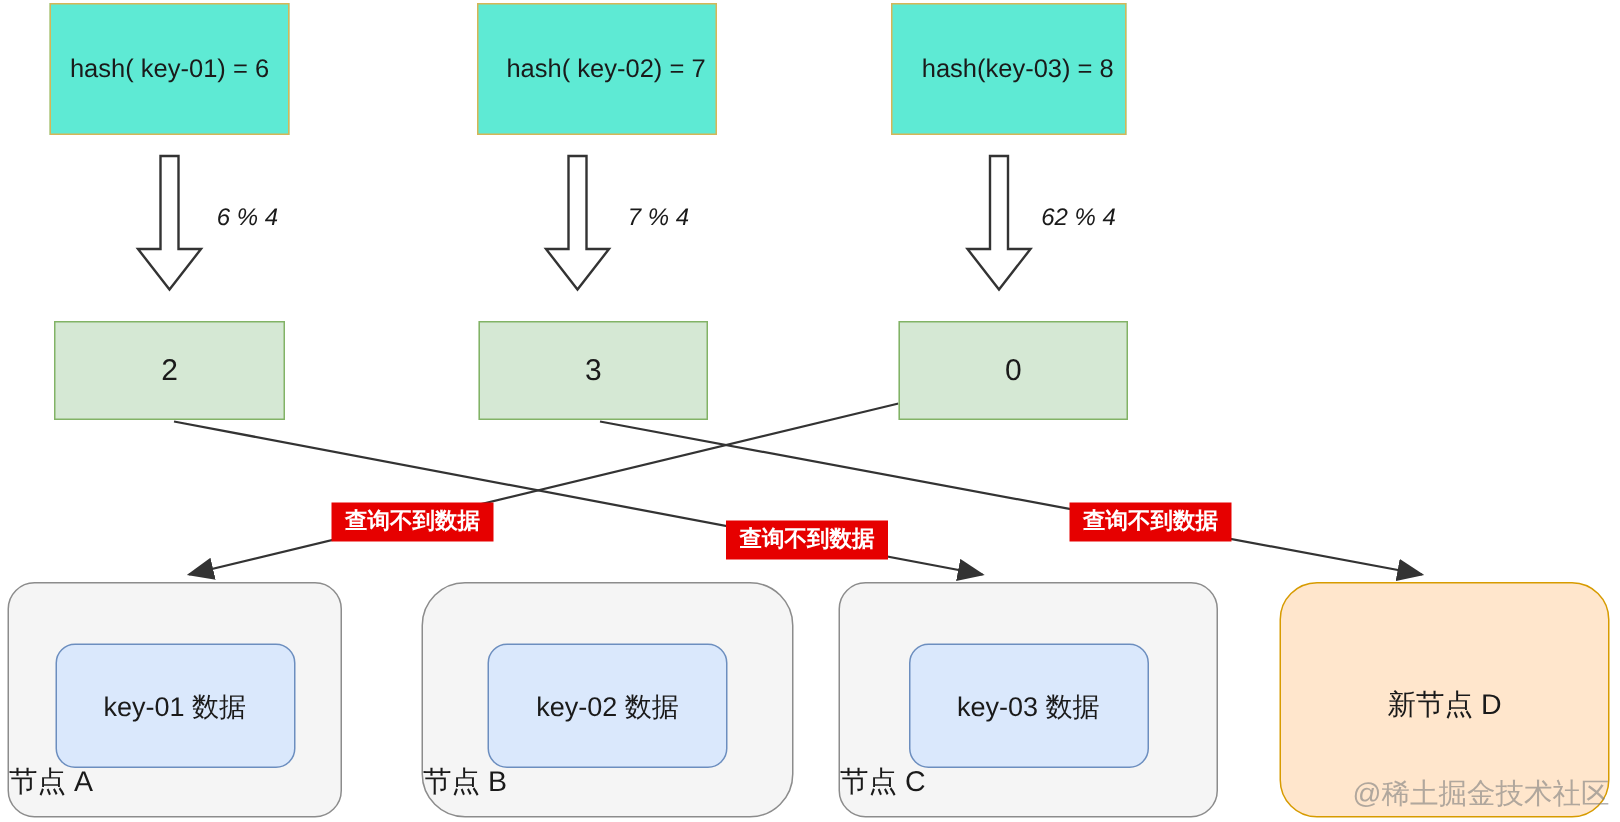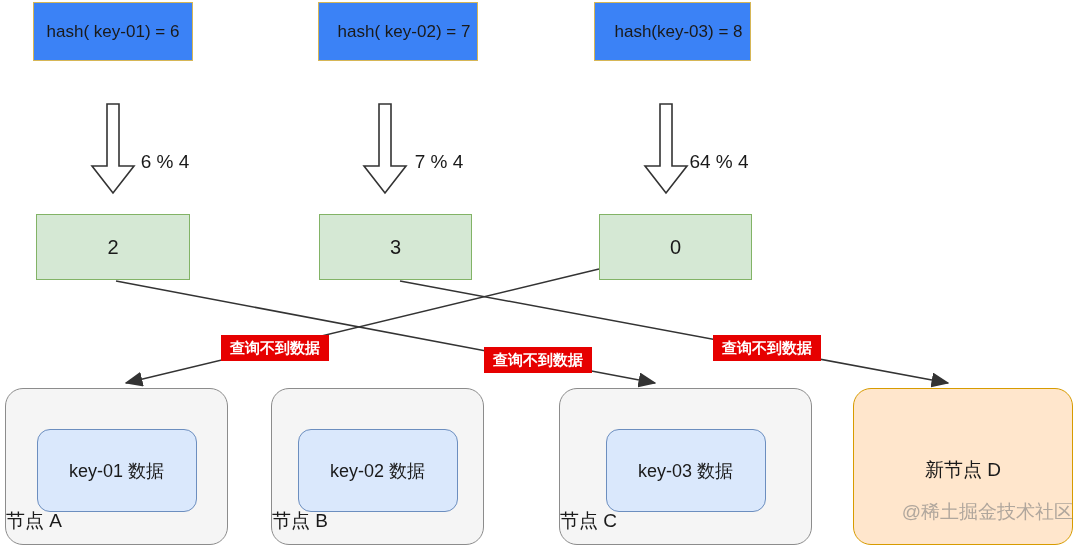--- a/index.html
+++ b/index.html
@@ -10,35 +10,36 @@
     height: 548px;
     background: #ffffff;
     overflow: hidden;
     font-family: "Liberation Sans", sans-serif;
     color: #1a1a1a;
   }
 
   
   .hash-box {
     position: absolute;
-    top: 2px; height: 59px;
-    background: #3b82f6;
+    top: 2px; height: 88px;
+    background: #5eead4;
     border: 1.6px solid #D6B656;
     display: flex; align-items: center; justify-content: center;
     font-size: 17px;
     white-space: nowrap;
   }
 
   
   .mod-label {
     position: absolute;
-    top: 148px; height: 28px; width: 66px;
+    top: 132px; height: 28px; width: 66px;
     display: flex; align-items: center; justify-content: center;
-    font-size: 19px;
+    font-size: 16px;
     white-space: nowrap;
+    font-style: italic;
   }
 
   
   .slot-box {
     position: absolute;
     top: 214px; height: 66px;
     background: #D5E8D4;
     border: 1.6px solid #82B366;
     display: flex; align-items: center; justify-content: center;
     font-size: 20px;
@@ -90,21 +91,21 @@
   .new-node-label {
     position: absolute;
     left: 0; right: 0; top: 68px;
     text-align: center;
     font-size: 19px;
     white-space: nowrap;
   }
 
   .watermark {
     position: absolute;
-    right: 7px; bottom: 23px;
+    right: 7px; bottom: 6px;
     font-size: 19px;
     color: rgba(128, 128, 128, 0.62);
     white-space: nowrap;
   }
 
   svg.wires { position: absolute; left: 0; top: 0; }
 </style>
 </head>
 <body>
 
@@ -137,44 +138,44 @@
       <line x1="599" y1="269" x2="126" y2="383" stroke="#333333" stroke-width="1.5" marker-end="url(#arrowhead)"></line>
     </g>
   </svg>
 
   <div class="hash-box" style="left:33px; width:160px;">hash( key-01) = 6</div>
   <div class="hash-box" style="left:318px; width:160px;padding-left:12px;">hash( key-02) = 7</div>
   <div class="hash-box" style="left:594px; width:157px;padding-left:12px;">hash(key-03) = 8</div>
 
   <div class="mod-label" style="left:132px;">6 % 4</div>
   <div class="mod-label" style="left:406px;">7 % 4</div>
-  <div class="mod-label" style="left:686px;">64 % 4</div>
+  <div class="mod-label" style="left:686px;">62 % 4</div>
 
   <div class="slot-box" style="left:36px; width:154px;">2</div>
   <div class="slot-box" style="left:319px; width:153px;">3</div>
   <div class="slot-box" style="left:599px; width:153px;">0</div>
 
   <div class="error-badge" style="left:275px; top:348px;">查询不到数据</div>
   <div class="error-badge" style="left:538px; top:360px;">查询不到数据</div>
   <div class="error-badge" style="left:767px; top:348px;">查询不到数据</div>
 
   <div class="node" style="left:5px; width:223px;">
     <div class="node-data">key-01 数据</div>
     <div class="node-label">节点 A</div>
   </div>
 
-  <div class="node" style="left:271px; width:213px;">
+  <div class="node" style="left:281px; width:248px;border-radius:29px;">
     <div class="node-data">key-02 数据</div>
     <div class="node-label">节点 B</div>
   </div>
 
   <div class="node" style="left:559px; width:253px;">
     <div class="node-data">key-03 数据</div>
     <div class="node-label">节点 C</div>
   </div>
 
-  <div class="node new-node" style="left:853px; width:220px;">
+  <div class="node new-node" style="left:853px; width:220px;border-radius:25px;">
     <div class="new-node-label">新节点 D</div>
   </div>
 
   <div class="watermark">@稀土掘金技术社区</div>
 
 </div>
 
 </body></html>

